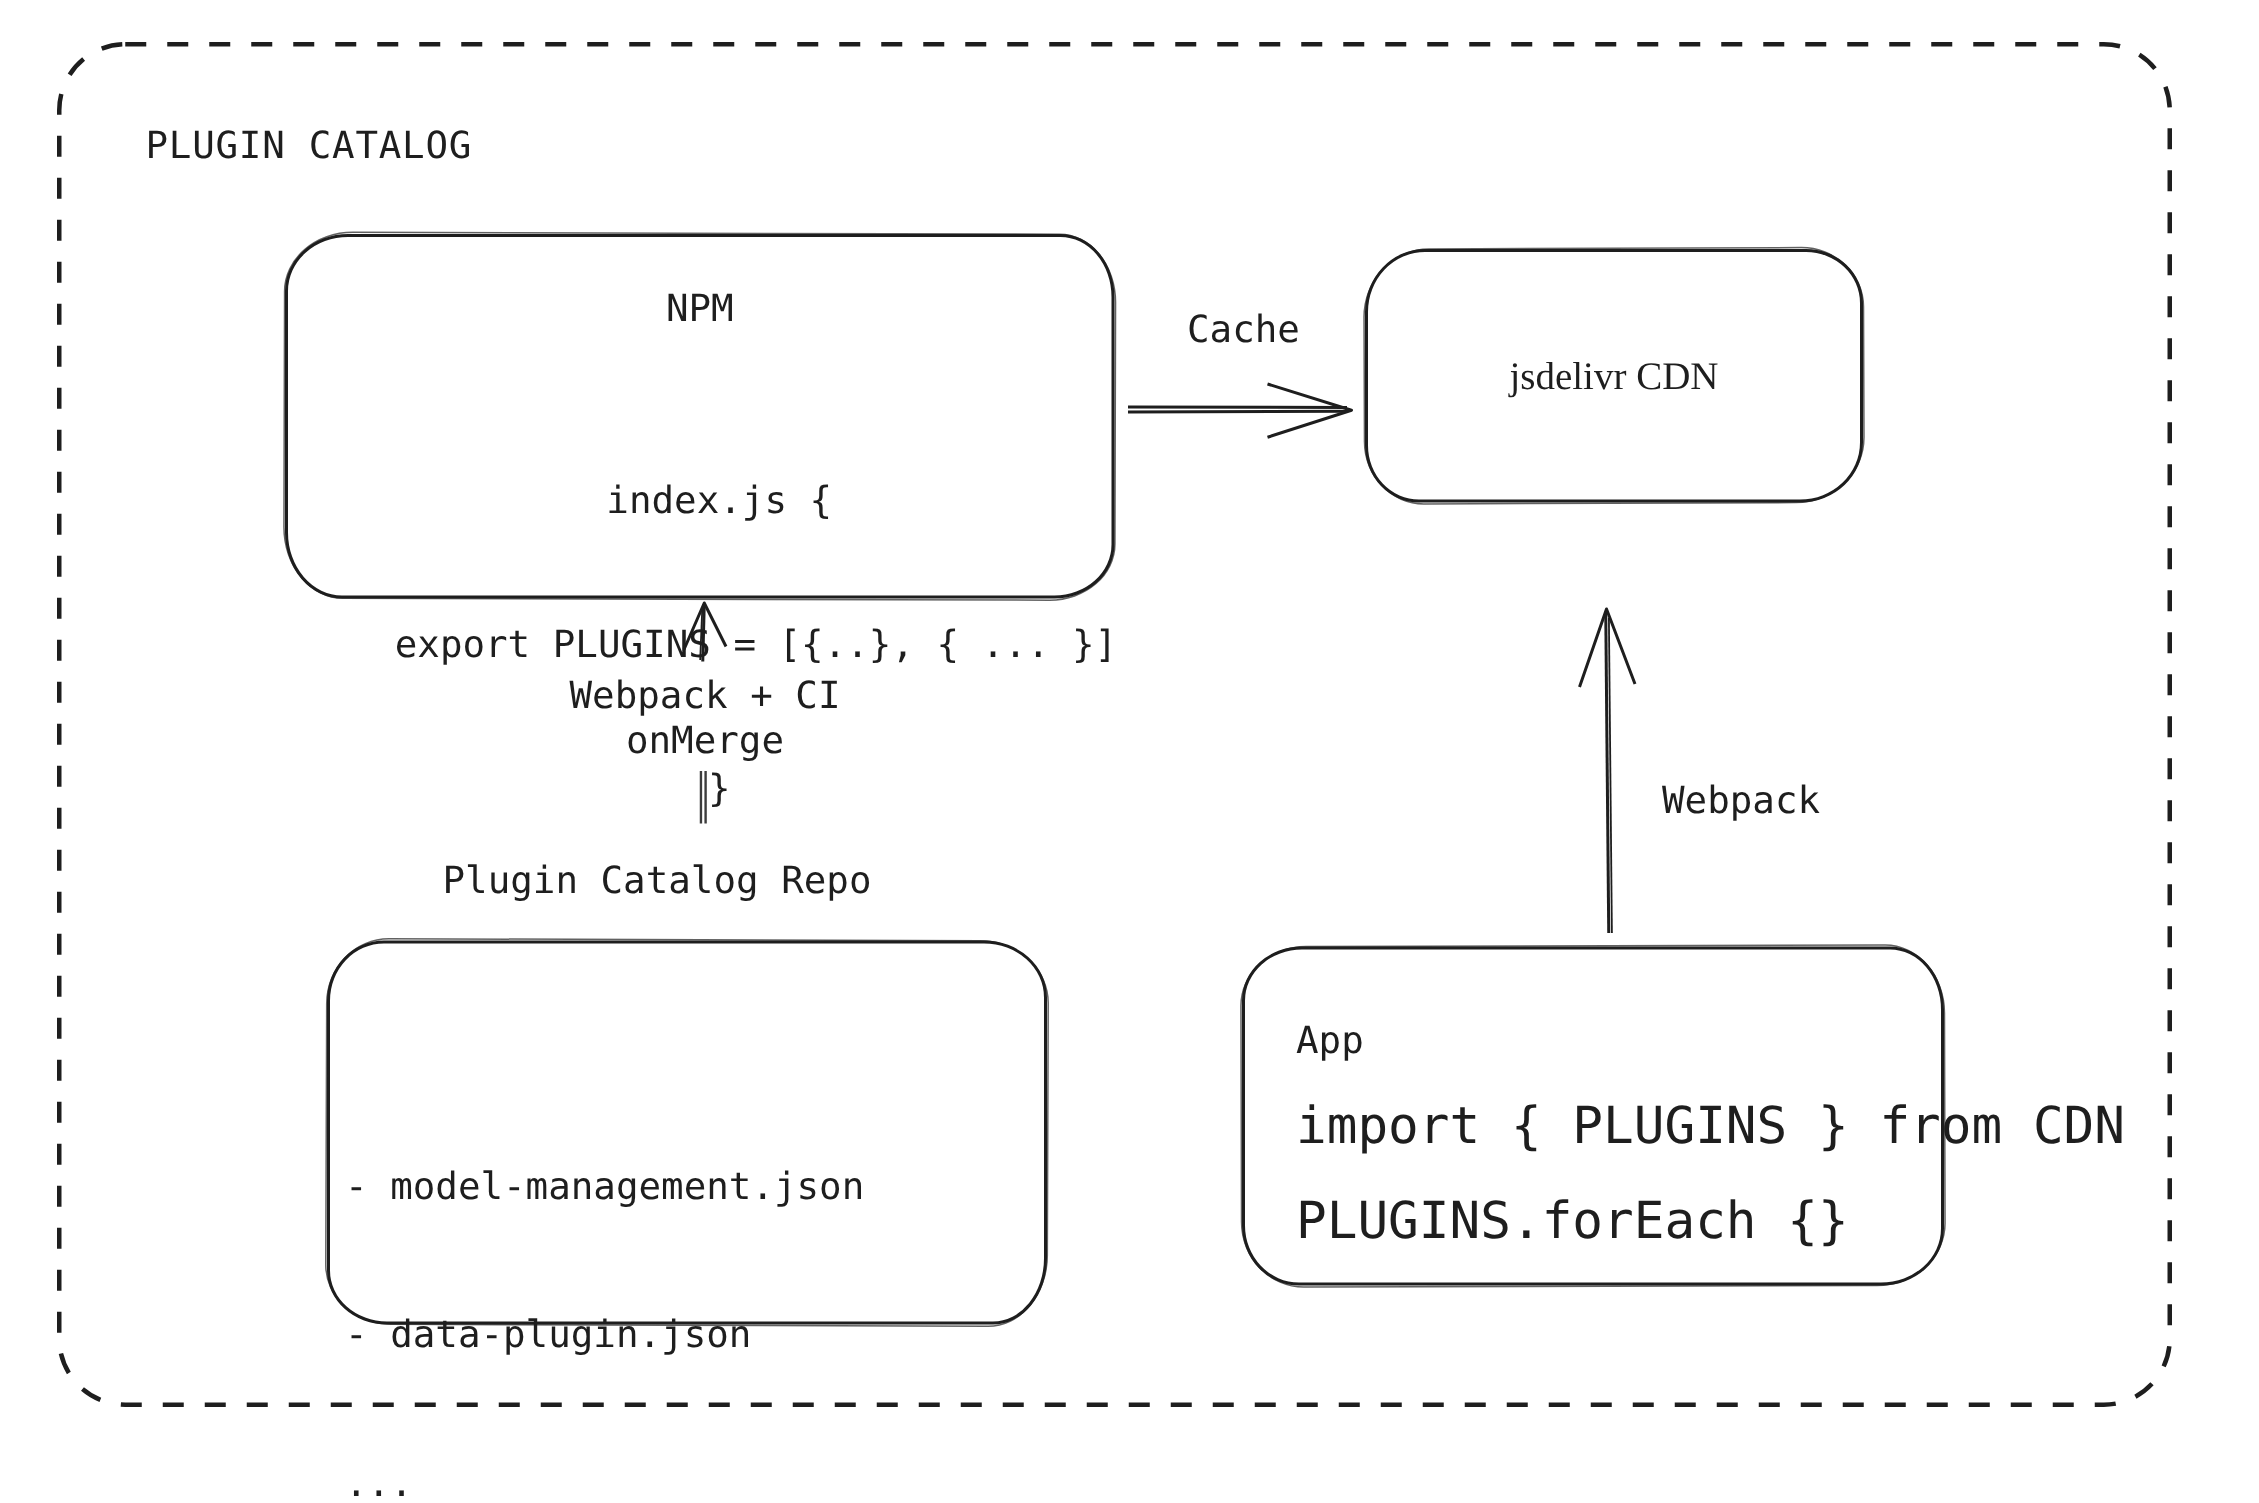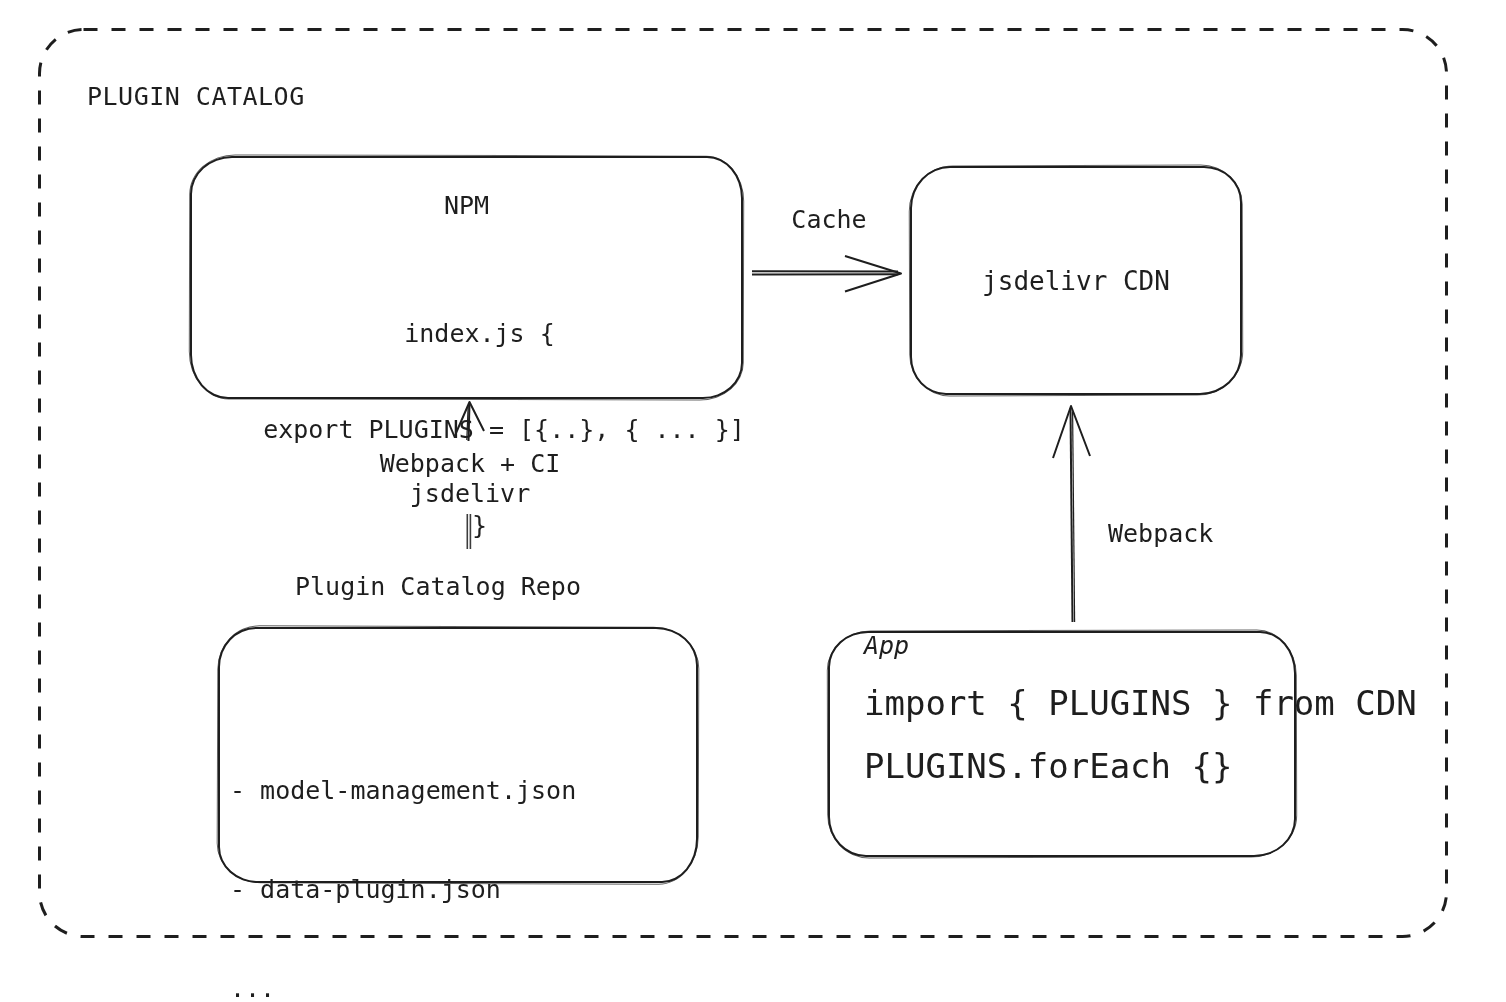--- a/index.html
+++ b/index.html
@@ -34,40 +34,40 @@
   .node::before {
     content: "";
     position: absolute;
     inset: -3px;
     border: 1.4px solid rgba(30,30,30,0.7);
     pointer-events: none;
   }
   #npm-node   { left: 190px; top: 156px; width: 553px; height: 243px;
                 border-radius: 42px 36px 40px 38px / 38px 42px 36px 44px; }
   #npm-node::before { border-radius: 46px 38px 44px 40px / 40px 46px 38px 48px; transform: rotate(0.15deg); }
-  #cdn-node   { left: 910px; top: 166px; width: 332px; height: 229px;
+  #cdn-node   { left: 910px; top: 166px; width: 332px; height: 169px;
                 display: flex; align-items: center; justify-content: center;
-                border-radius: 40px 38px 42px 36px / 42px 36px 40px 38px; }
+                border-radius: 40px 38px 42px 36px / 42px 36px 40px 38px; font-family: Liberation Serif, serif; }
   #cdn-node::before { border-radius: 44px 42px 46px 40px / 46px 40px 44px 42px; transform: rotate(-0.2deg); }
   #repo-node  { left: 218px; top: 627px; width: 480px; height: 256px;
                 border-radius: 38px 42px 36px 40px / 40px 38px 44px 36px; }
   #repo-node::before { border-radius: 42px 46px 40px 44px / 44px 42px 48px 40px; transform: rotate(0.2deg); }
   #app-node   { left: 828px; top: 631px; width: 468px; height: 226px;
                 border-radius: 40px 36px 42px 38px / 36px 42px 38px 40px; }
   #app-node::before { border-radius: 44px 40px 46px 42px / 40px 46px 42px 44px; transform: rotate(-0.15deg); }
 
   #page-title {
-    position: absolute; left: 87px; top: 84px;
+    position: absolute; left: 97px; top: 84px;
     font-size: 25px; line-height: 25px; letter-spacing: 0.5px;
   }
   .node-title-center { margin-top: 35px; text-align: center; font-size: 25px; line-height: 25px; }
   #npm-code { margin-top: 36px; margin-left: 26px; font-size: 25px; line-height: 32px; white-space: pre; text-align: center; }
   #cdn-label { font-size: 26px; }
   #repo-files { margin-top: 79px; margin-left: 10px; font-size: 25px; line-height: 33px; white-space: pre; }
-  #app-title { margin-left: 34px; font-size: 25px; line-height: 25px; font-style: italic; }
+  #app-title { margin-top: 48px; margin-left: 34px; font-size: 25px; line-height: 25px; }
   .app-code-line { margin-left: 34px; font-size: 34px; line-height: 25px; white-space: pre; }
   #app-code-0 { margin-top: 33px; }
   #app-code-1 { margin-top: 38px; }
 
   .edge-label { position: absolute; font-size: 25px; line-height: 30px; }
   #cache-label   { left: 788px; top: 205px; width: 82px;  text-align: center; }
   #build-label   { left: 370px; top: 449px; width: 200px; text-align: center; }
   #repo-caption  { left: 238px; top: 572px; width: 400px; text-align: center; }
   #import-label  { left: 1108px; top: 519px; }
 </style>
@@ -130,17 +130,17 @@
 
   <div id="app-node" class="node">
     <div id="app-title">App</div>
     <div id="app-code-0" class="app-code-line">import { PLUGINS } from CDN</div>
     <div id="app-code-1" class="app-code-line">PLUGINS.forEach {}</div>
   </div>
 
   <div id="cache-label" class="edge-label">Cache</div>
   <div id="build-label" class="edge-label">
     <div>Webpack + CI</div>
-    <div>jsdelivr</div>
+    <div>onMerge</div>
   </div>
   <div id="import-label" class="edge-label">Webpack</div>
 
 </div>
 
 </body></html>

